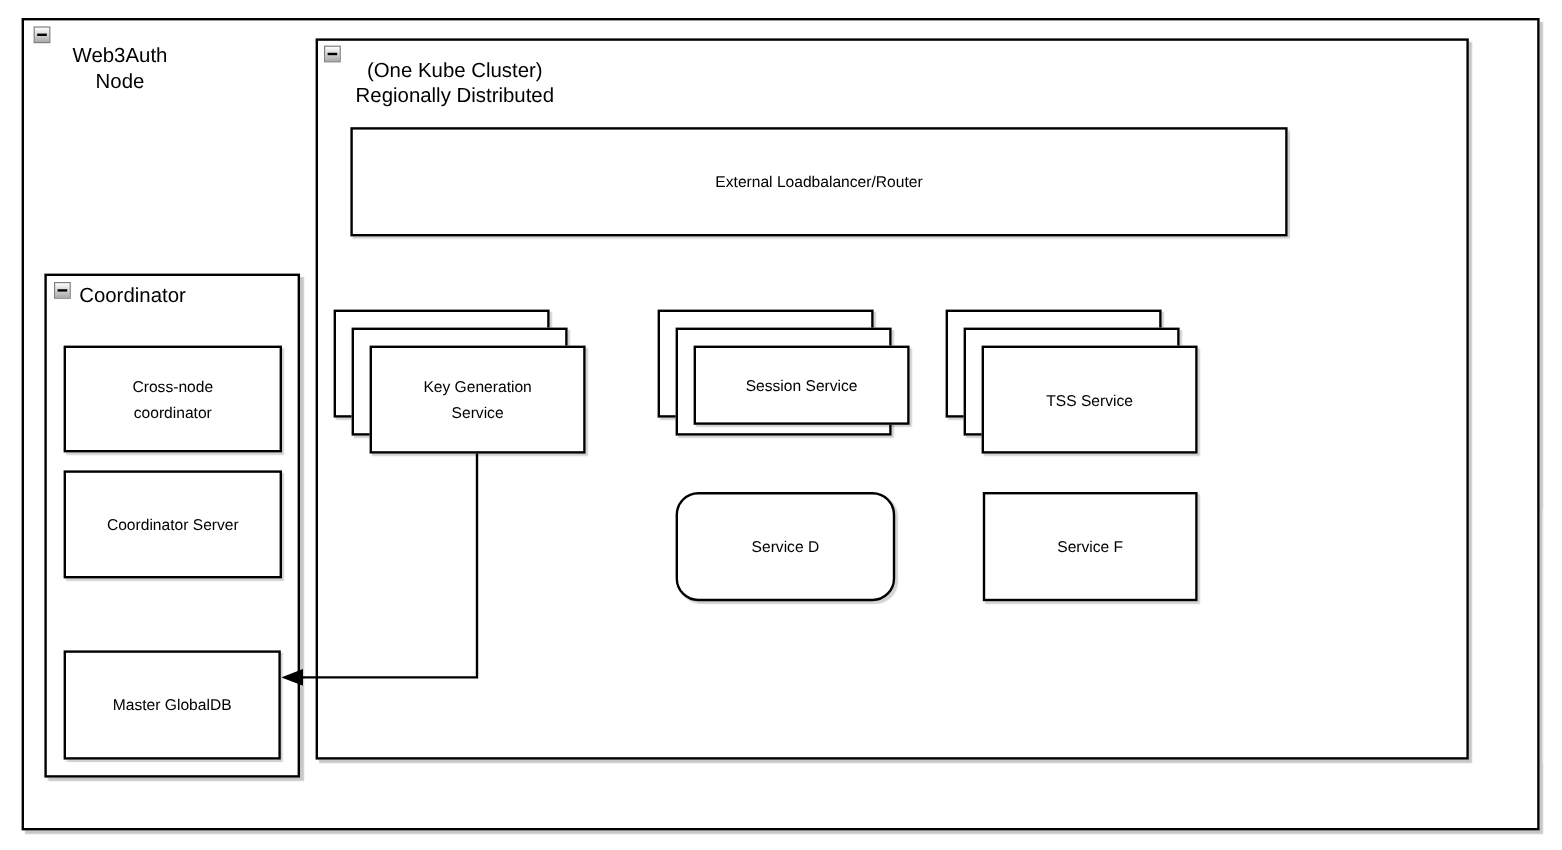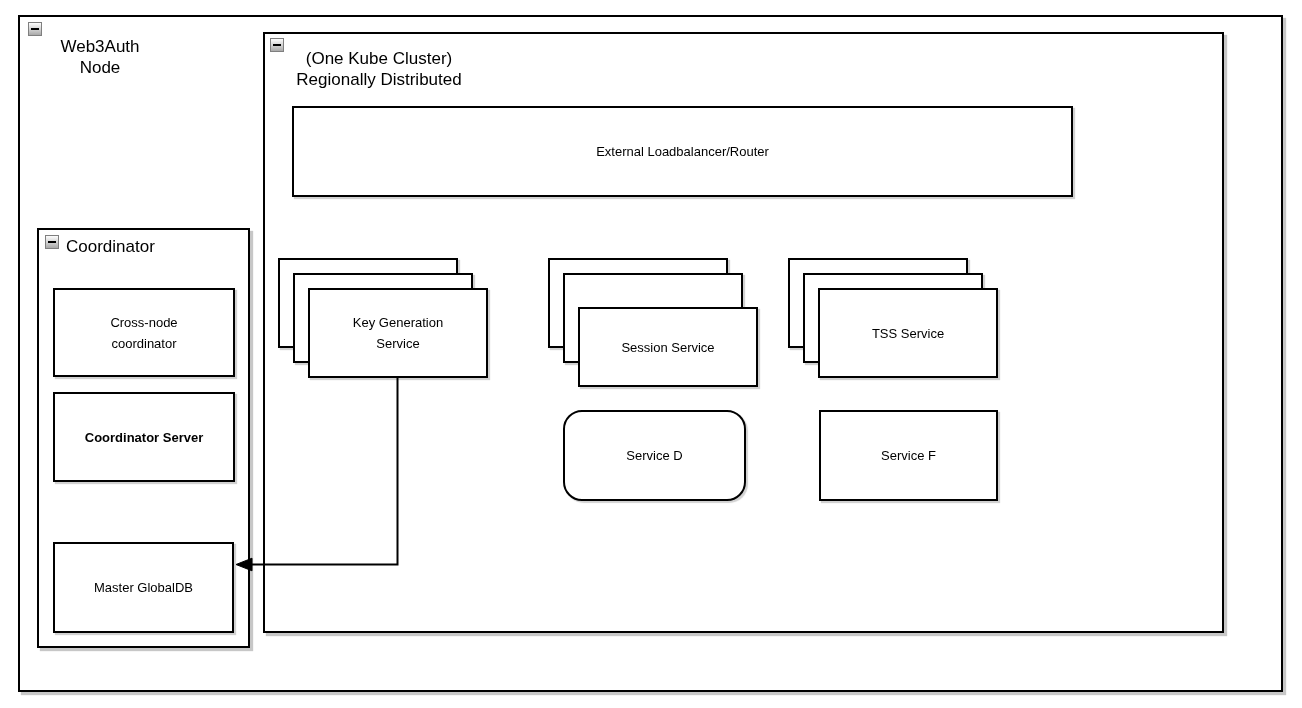--- a/index.html
+++ b/index.html
@@ -90,21 +90,21 @@
 
 <div class="stack-layer" style="left:278px;top:258px;width:180px;height:90px;"></div>
 <div class="stack-layer" style="left:293px;top:273px;width:180px;height:90px;"></div>
 <div class="node-box" style="left:308px;top:288px;width:180px;height:90px;">
   <div>Key Generation</div>
   <div>Service</div>
 </div>
 
 <div class="stack-layer" style="left:548px;top:258px;width:180px;height:90px;"></div>
 <div class="stack-layer" style="left:563px;top:273px;width:180px;height:90px;"></div>
-<div class="node-box" style="left:578px;top:288px;width:180px;height:80px;margin-top:19px;">
+<div class="node-box" style="left:578px;top:288px;width:180px;height:66px;">
   <div>Session Service</div>
 </div>
 
 <div class="stack-layer" style="left:788px;top:258px;width:180px;height:90px;"></div>
 <div class="stack-layer" style="left:803px;top:273px;width:180px;height:90px;"></div>
 <div class="node-box" style="left:818px;top:288px;width:180px;height:90px;">
   <div>TSS Service</div>
 </div>
 
 <div class="node-box" style="left:563px;top:410px;width:183px;height:91px;border-radius:19px;">
@@ -121,21 +121,21 @@
 </div>
 <div class="container-title left" style="left:66px;top:236px;">
   <div>Coordinator</div>
 </div>
 
 <div class="node-box" style="left:53px;top:288px;width:182px;height:89px;">
   <div>Cross-node</div>
   <div>coordinator</div>
 </div>
 
-<div class="node-box" style="left:53px;top:392px;width:182px;height:90px;font-weight:bold;">
+<div class="node-box" style="left:53px;top:392px;width:182px;height:90px;">
   <div>Coordinator Server</div>
 </div>
 
 <div class="node-box" style="left:53px;top:542px;width:181px;height:91px;text-align:center;">
   <div>Master GlobalDB</div>
 </div>
 
 <svg id="edge-layer" viewBox="0 0 1302 708">
   <path d="M 397.5 378 L 397.5 564.5 L 250 564.5" fill="none" stroke="#000000" stroke-width="2"></path>
   <polygon points="236,564.5 252,558.2 252,570.8" fill="#000000" stroke="#000000"></polygon>

